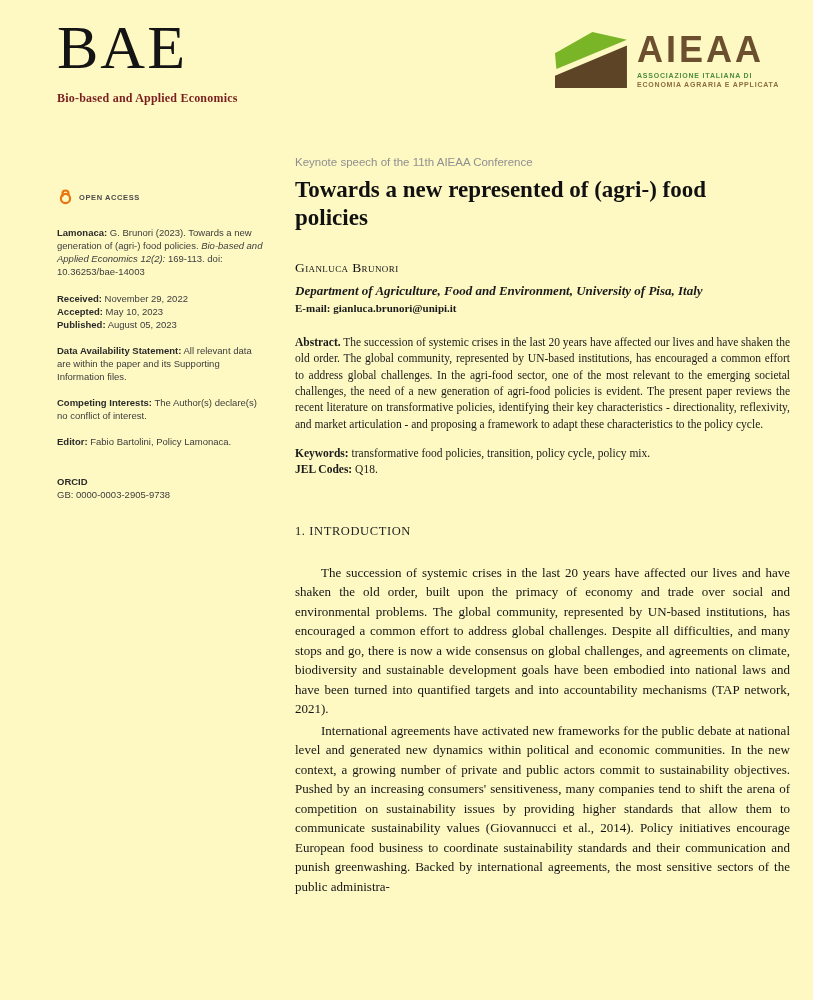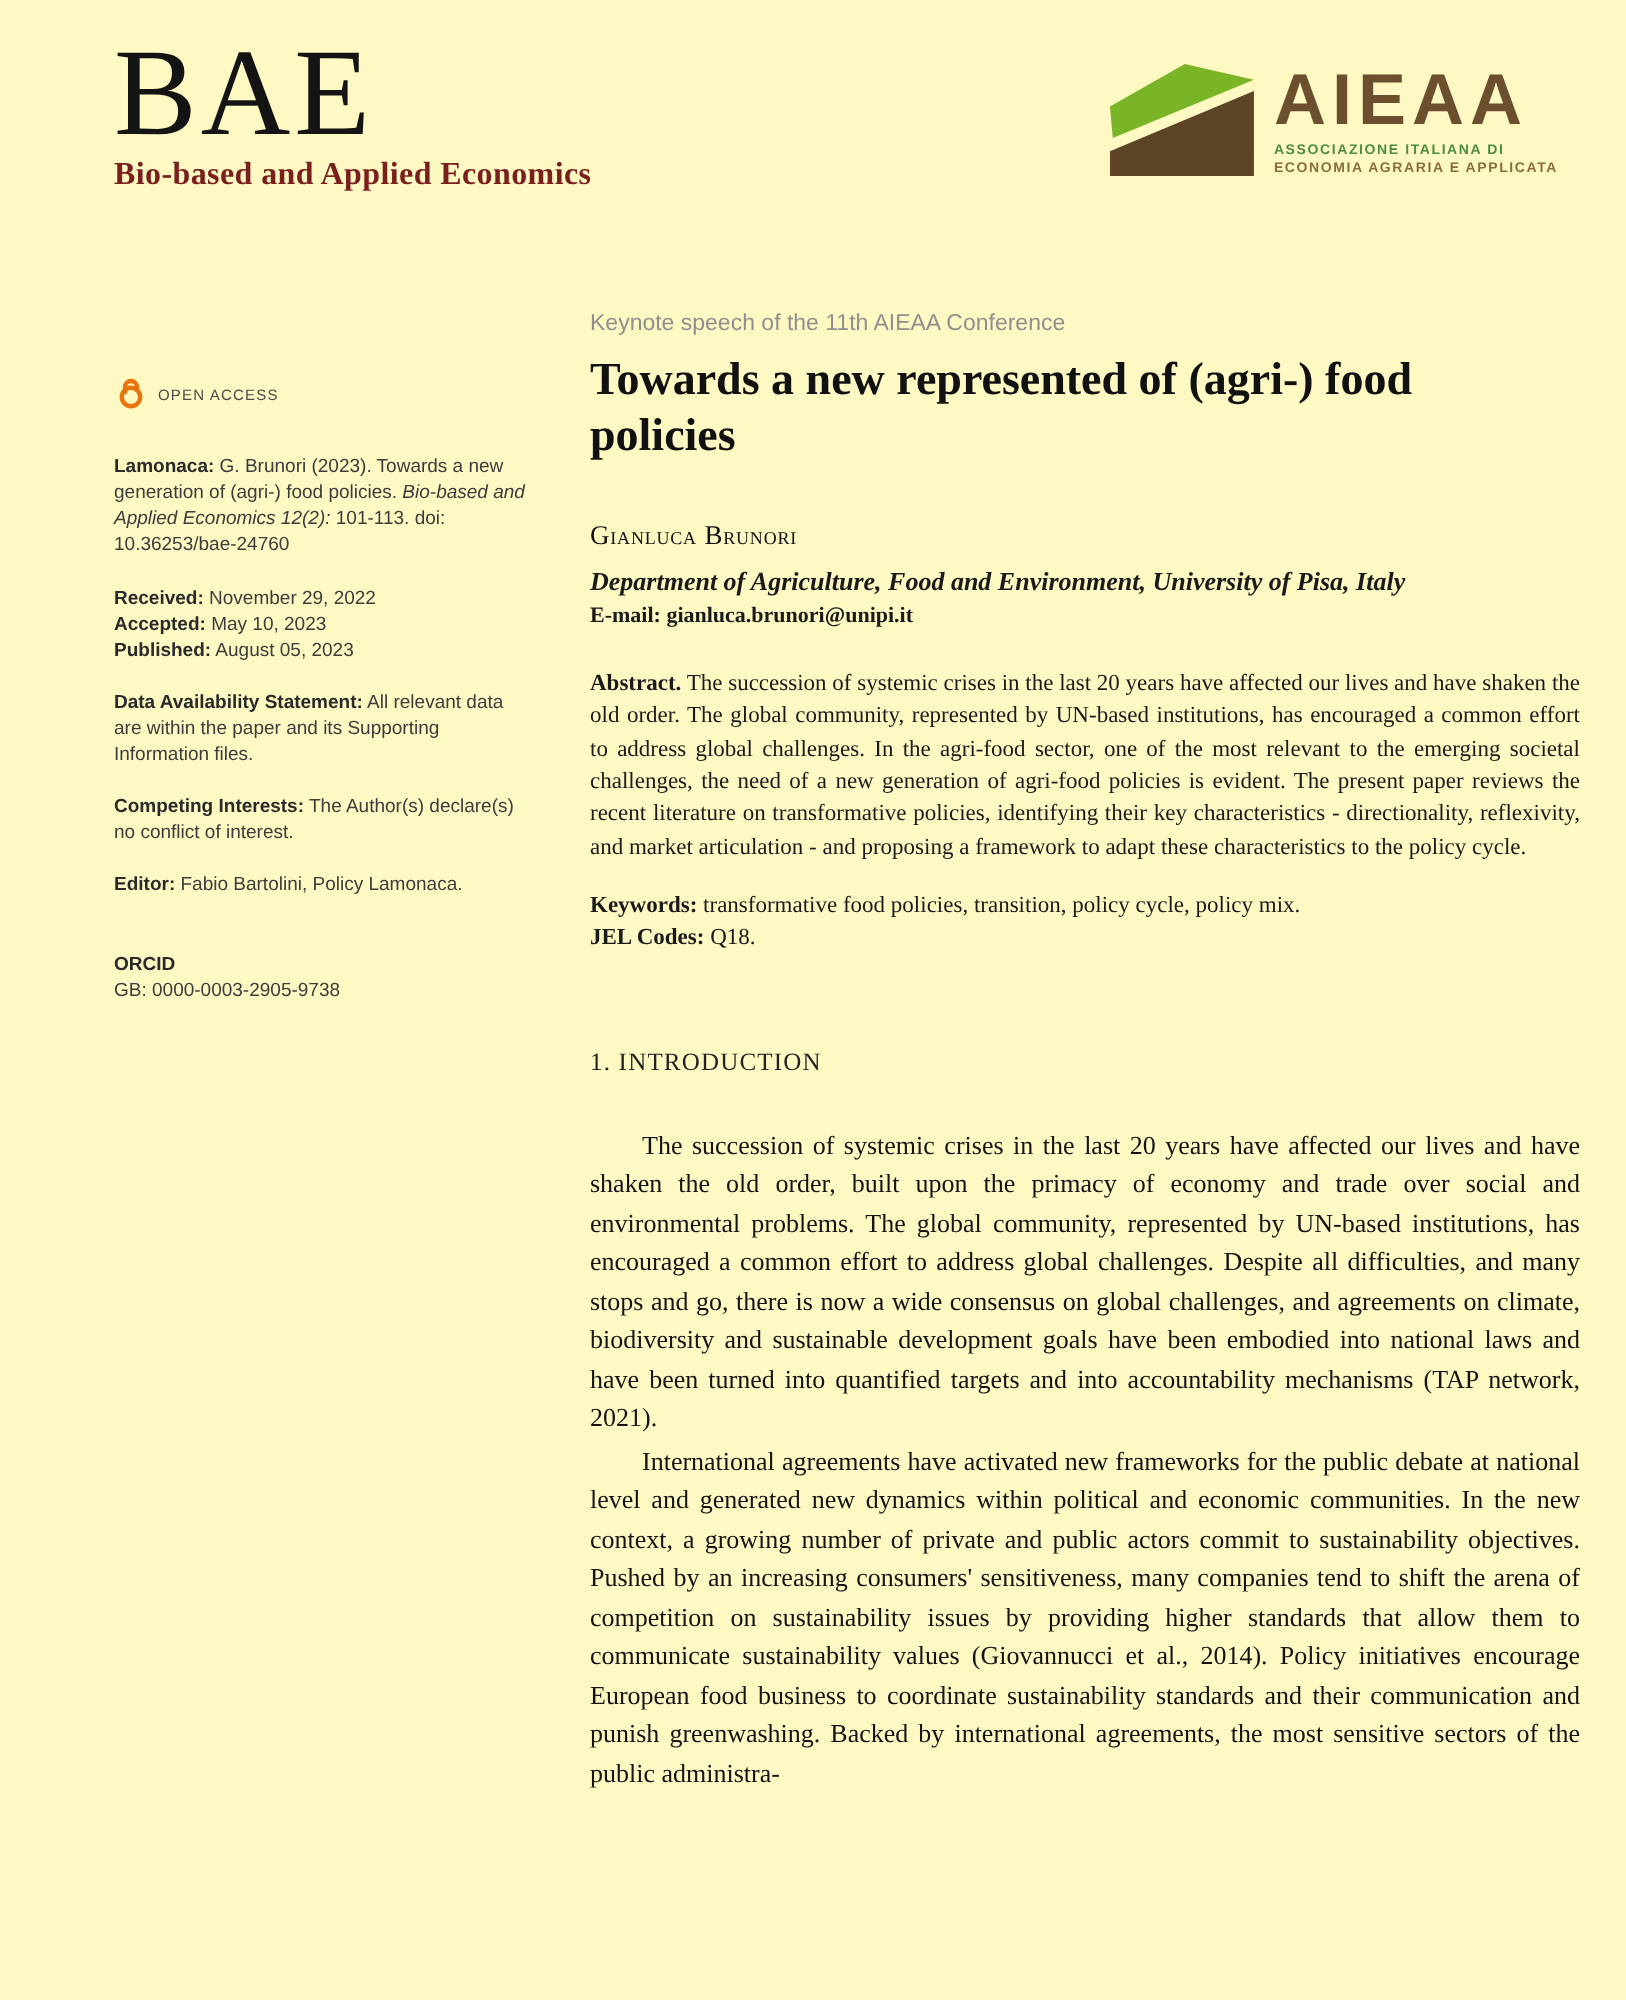--- a/index.html
+++ b/index.html
@@ -10,22 +10,22 @@
     font-family:"Liberation Serif", serif; color:#1a1a1a;
   }
   
   .header { display:flex; justify-content:space-between; align-items:flex-start;
     padding:18px 30px 0 57px; height:118px; }
   .bae-logo .bae-acronym {
     font-family:"Liberation Serif", serif; font-size:62px; line-height:0.95;
     font-weight:400; letter-spacing:2px; color:#141414;
   }
   .bae-logo .bae-name {
-    font-family:"Liberation Serif", serif; font-size:16px; font-weight:bold;
-    color:#7a1e1e; margin-top:2px; letter-spacing:0.2px;
+    font-family:"Liberation Serif", serif; font-size:12px; font-weight:bold;
+    color:#7a1e1e; margin-top:14px; letter-spacing:0.2px;
   }
   .aieaa-logo { display:flex; align-items:flex-start; gap:10px; margin-top:14px; margin-right:4px; }
   .aieaa-emblem { width:72px; height:56px; position:relative; }
   .aieaa-emblem .tri-green { position:absolute; inset:0;
     clip-path:polygon(0% 38%, 52% 0%, 100% 14%, 2% 66%); background:#7ab427; }
   .aieaa-emblem .tri-brown { position:absolute; inset:0;
     clip-path:polygon(0% 78%, 100% 24%, 100% 100%, 0% 100%); background:#5d4426; }
   .aieaa-text { display:flex; flex-direction:column; }
   .aieaa-acronym { font-family:"Liberation Sans", sans-serif; font-size:36px;
     font-weight:bold; color:#6b4f2e; letter-spacing:3px; line-height:1; }
@@ -34,21 +34,21 @@
   .aieaa-sub.l1 { color:#4e8c3f; margin-top:4px; }
   .aieaa-sub.l2 { color:#8a6d3b; }
   
   .content { display:flex; padding:0 23px 0 57px; margin-top:38px; }
   .sidebar { width:206px; margin-right:32px; margin-top:32px;
     font-family:"Liberation Sans", sans-serif; font-size:9.5px; line-height:1.38;
     color:#3c3c3c; flex-shrink:0; }
   .sidebar .block { margin-bottom:13px; }
   .sidebar b { color:#2a2a2a; }
   .oa-row { display:flex; align-items:center; gap:5px; margin-bottom:18px; }
-  .oa-label { font-size:7.5px; font-weight:normal; letter-spacing:0.6px; color:#4a4a4a; }
+  .oa-label { font-size:7.5px; font-weight:bold; letter-spacing:0.6px; color:#4a4a4a; }
   .orcid-block { margin-top:26px; }
   .main { flex:1; min-width:0; }
   
   .kicker { font-family:"Liberation Sans", sans-serif; font-size:11.5px;
     color:#8f8f8f; margin-bottom:8px; }
   .title { font-size:23px; font-weight:bold; line-height:1.22; color:#111;
     margin-bottom:28px; max-width:430px; }
   .author { font-variant:small-caps; font-size:13.5px; letter-spacing:0.4px;
     margin-bottom:7px; color:#111; }
   .affiliation { font-size:13px; font-style:italic; font-weight:bold; margin-bottom:3px; }
@@ -91,21 +91,21 @@
         <span>
           <svg width="17" height="17" viewBox="0 0 17 17">
             <circle cx="8.5" cy="10.5" r="4.6" fill="none" stroke="#e8750e" stroke-width="2.2"></circle>
             <path d="M5.5 8 V5.5 a3 3 0 0 1 6 0 V7" fill="none" stroke="#e8750e" stroke-width="2.2" stroke-linecap="round"></path>
           </svg>
         </span>
         <span class="oa-label">OPEN ACCESS</span>
       </div>
 
       <div class="block">
-        <b>Lamonaca:</b><span> G. Brunori (2023). Towards a new generation of (agri-) food policies. </span><i>Bio-based and Applied Economics 12(2): </i><span>101-113. doi: 10.36253/bae-24760</span>
+        <b>Lamonaca:</b><span> G. Brunori (2023). Towards a new generation of (agri-) food policies. </span><i>Bio-based and Applied Economics 12(2): </i><span>169-113. doi: 10.36253/bae-14003</span>
       </div>
 
       <div class="block">
         <div><b>Received:</b><span> November 29, 2022</span></div>
         <div><b>Accepted:</b><span> May 10, 2023</span></div>
         <div><b>Published:</b><span> August 05, 2023</span></div>
       </div>
 
       <div class="block">
         <b>Data Availability Statement:</b><span> All relevant data are within the paper and its Supporting Information files.</span>

